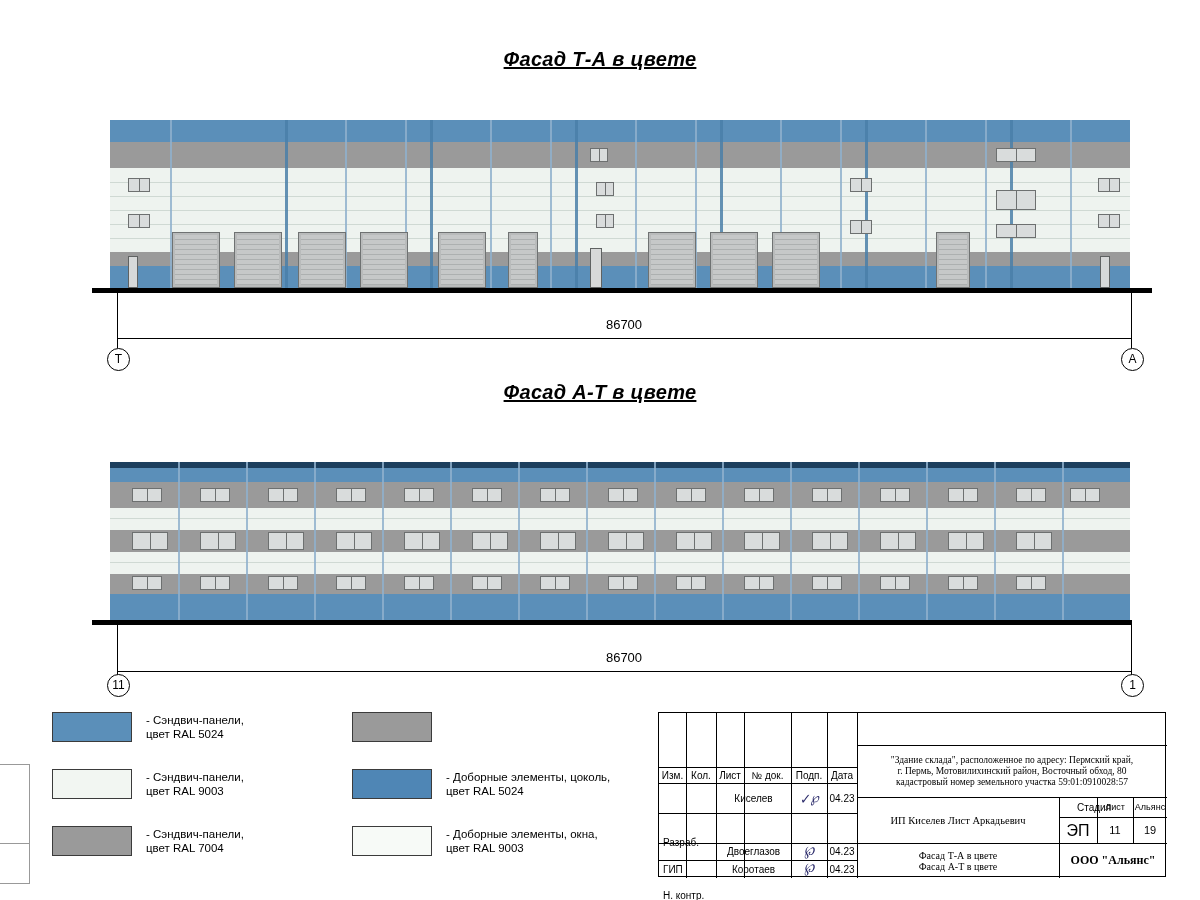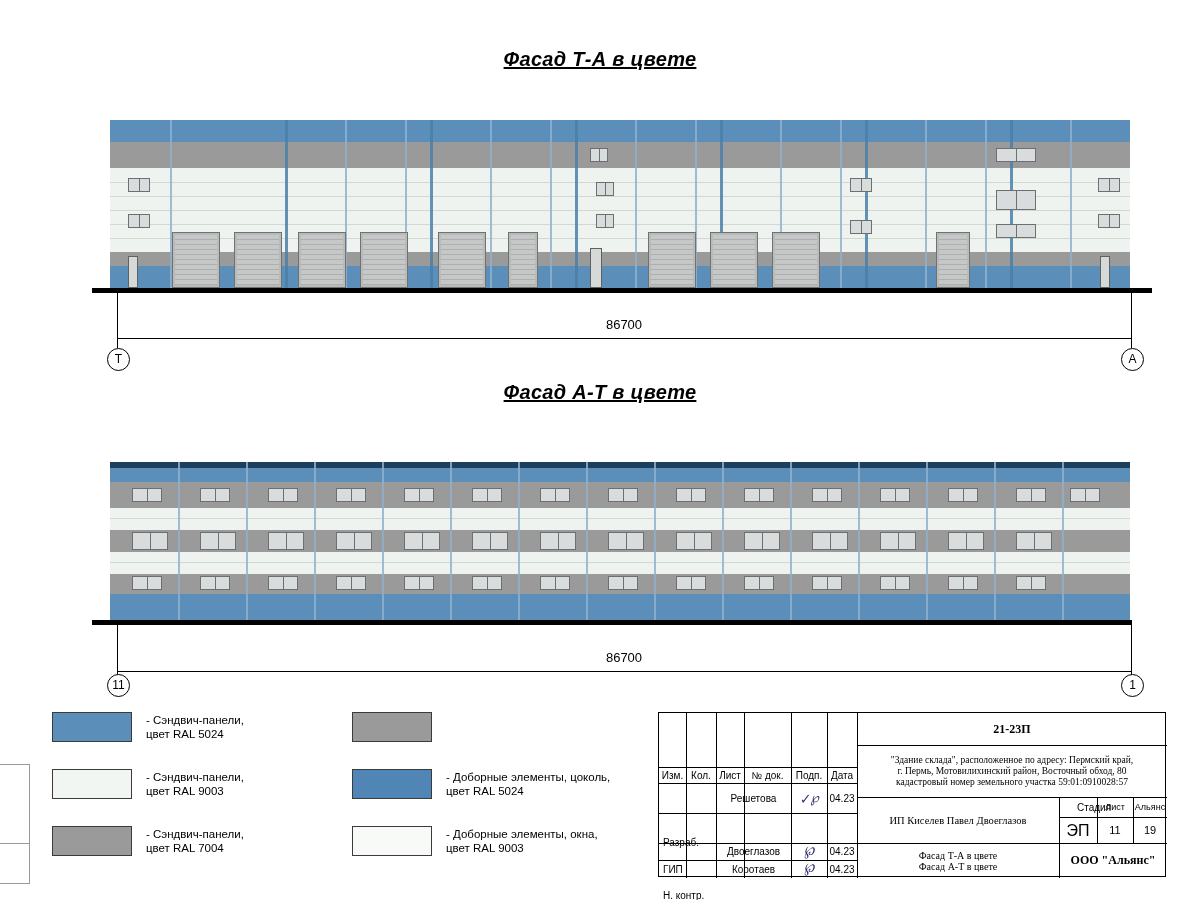--- a/index.html
+++ b/index.html
@@ -324,21 +324,21 @@
     <div class="h" style="left:0;top:147px;width:198px;height:1px;"></div>
 
     <div class="cell" style="left:0;top:54px;width:27px;height:16px;">Изм.</div>
     <div class="cell" style="left:27px;top:54px;width:30px;height:16px;">Кол.</div>
     <div class="cell" style="left:57px;top:54px;width:28px;height:16px;">Лист</div>
     <div class="cell" style="left:85px;top:54px;width:47px;height:16px;">№ док.</div>
     <div class="cell" style="left:132px;top:54px;width:36px;height:16px;">Подп.</div>
     <div class="cell" style="left:168px;top:54px;width:30px;height:16px;">Дата</div>
 
     <div class="cell" style="left:0;top:70px;width:57px;height:30px;justify-content:flex-start;padding-left:4px;margin-top:44px;">Разраб.</div>
-    <div class="cell" style="left:57px;top:70px;width:75px;height:30px;">Решетова</div>
+    <div class="cell" style="left:57px;top:70px;width:75px;height:30px;">Киселев</div>
     <div class="cell sig" style="left:132px;top:70px;width:36px;height:30px;">✓℘</div>
     <div class="cell" style="left:168px;top:70px;width:30px;height:30px;">04.23</div>
 
     <div class="cell" style="left:0;top:130px;width:57px;height:17px;justify-content:flex-start;padding-left:4px;margin-top:44px;">Н. контр.</div>
     <div class="cell" style="left:57px;top:130px;width:75px;height:17px;">Двоеглазов</div>
     <div class="cell sig" style="left:132px;top:128px;width:36px;height:18px;">℘</div>
     <div class="cell" style="left:168px;top:130px;width:30px;height:17px;">04.23</div>
 
     <div class="cell" style="left:0;top:147px;width:57px;height:18px;justify-content:flex-start;padding-left:4px;">ГИП</div>
     <div class="cell" style="left:57px;top:147px;width:75px;height:18px;">Коротаев</div>
@@ -346,25 +346,24 @@
     <div class="cell" style="left:168px;top:147px;width:30px;height:18px;">04.23</div>
 
     <div class="h" style="left:198px;top:32px;width:310px;height:1px;"></div>
     <div class="h" style="left:198px;top:84px;width:310px;height:1px;"></div>
     <div class="h" style="left:198px;top:130px;width:310px;height:1px;"></div>
     <div class="v" style="left:400px;top:84px;height:81px;width:1px;"></div>
     <div class="h" style="left:400px;top:104px;width:108px;height:1px;"></div>
     <div class="v" style="left:438px;top:84px;height:46px;width:1px;"></div>
     <div class="v" style="left:474px;top:84px;height:46px;width:1px;"></div>
 
-    <div class="cell bold serif" style="left:198px;top:0;width:310px;height:32px;font-size:12px;">21-23П</div>
     <div class="cell serif" style="left:200px;top:32px;width:306px;height:52px;font-size:9.5px;white-space:pre-line;">"Здание склада", расположенное по адресу: Пермский край,
 г. Пермь, Мотовилихинский район, Восточный обход, 80
 кадастровый номер земельного участка 59:01:0910028:57</div>
-    <div class="cell serif" style="left:198px;top:84px;width:202px;height:46px;font-size:10.5px;">ИП Киселев Павел Двоеглазов</div>
+    <div class="cell serif" style="left:198px;top:84px;width:202px;height:46px;font-size:10.5px;">ИП Киселев Лист Аркадьевич</div>
     <div class="cell serif" style="left:198px;top:130px;width:202px;height:35px;font-size:10px;white-space:pre-line;">Фасад Т-А в цвете
 Фасад А-Т в цвете</div>
 
     <div class="cell" style="left:416px;top:84px;width:38px;height:20px;font-size:10px;">Стадия</div>
     <div class="cell" style="left:438px;top:84px;width:36px;height:20px;font-size:9px;">Лист</div>
     <div class="cell" style="left:474px;top:84px;width:34px;height:20px;font-size:9px;">Альянс</div>
     <div class="cell" style="left:400px;top:104px;width:38px;height:26px;font-size:16px;">ЭП</div>
     <div class="cell" style="left:438px;top:104px;width:36px;height:26px;font-size:11px;">11</div>
     <div class="cell" style="left:474px;top:104px;width:34px;height:26px;font-size:11px;">19</div>
     <div class="cell bold serif" style="left:400px;top:130px;width:108px;height:35px;font-size:12px;">ООО "Альянс"</div>

